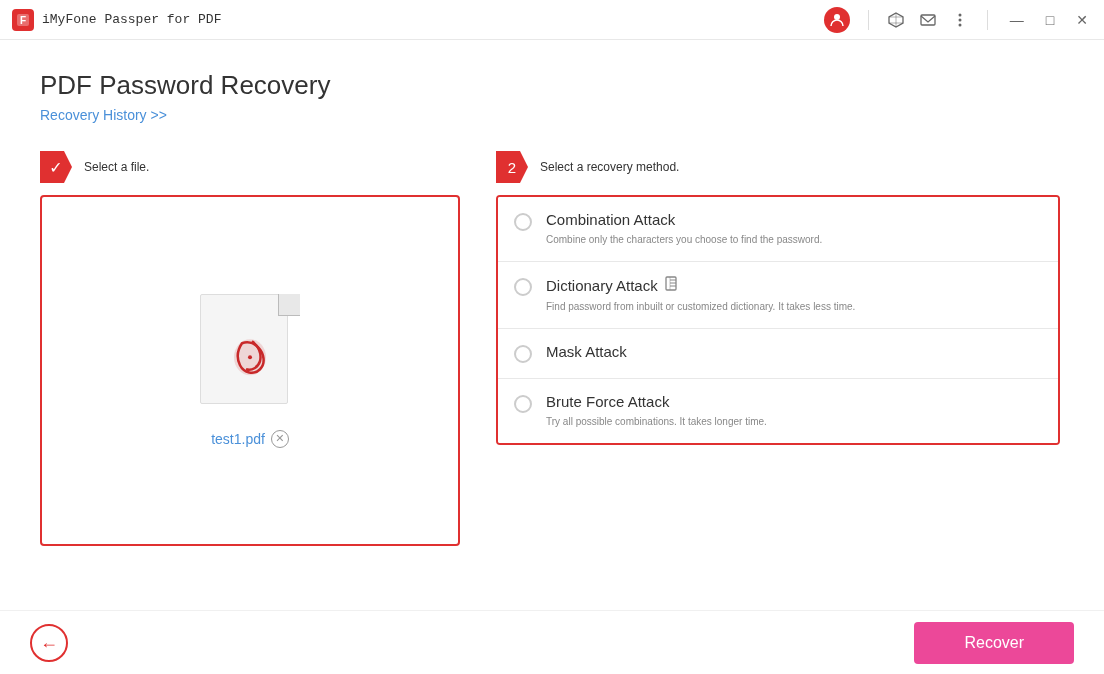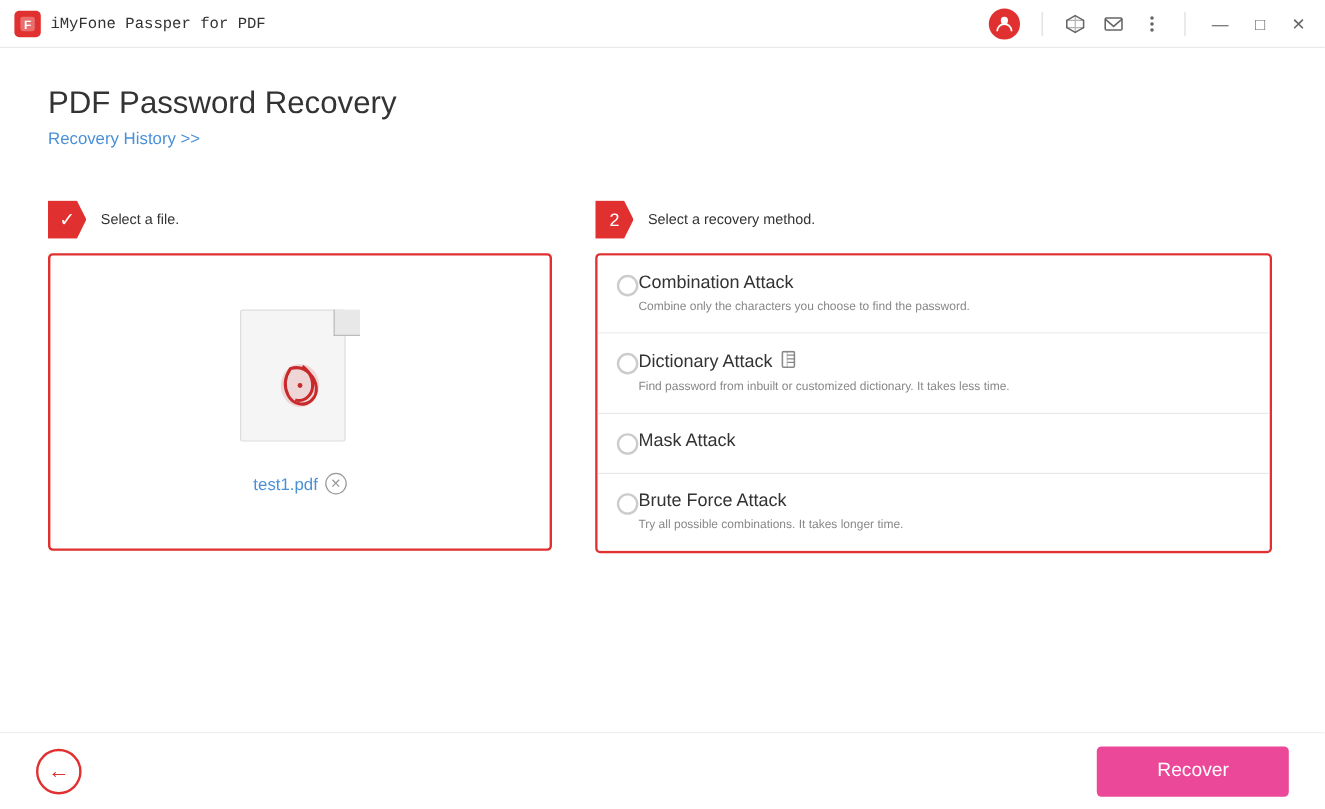--- a/index.html
+++ b/index.html
@@ -93,21 +93,21 @@
       font-size: 26px;
       font-weight: 400;
       color: #333;
       margin-bottom: 6px;
     }
     .recovery-history-link {
       color: #4a90d9;
       font-size: 14px;
       cursor: pointer;
       text-decoration: none;
-      margin-bottom: 44px;
+      margin-bottom: 28px;
     }
 
     
     .content-row {
       display: flex;
       gap: 36px;
       width: 100%;
       max-width: 1020px;
     }
 
@@ -145,21 +145,21 @@
     }
     .step-label {
       font-size: 12px;
       color: #333;
     }
 
     .file-drop-zone {
       border: 2px solid #e03030;
       border-radius: 4px;
       width: 100%;
-      height: 248px;
+      height: 351px;
       display: flex;
       flex-direction: column;
       align-items: center;
       justify-content: center;
       position: relative;
     }
 
     .pdf-file-icon {
       position: relative;
       width: 100px;
@@ -217,20 +217,21 @@
       border-radius: 4px;
       overflow: hidden;
     }
     .method-option {
       display: flex;
       align-items: flex-start;
       padding: 14px 16px;
       border-bottom: 1px solid #e8e8e8;
       cursor: pointer;
       background: #fff;
+      gap: 14px;
     }
     .method-option:last-child { border-bottom: none; }
 
     .radio-btn {
       width: 18px;
       height: 18px;
       border-radius: 50%;
       border: 2px solid #ccc;
       background: #fff;
       flex-shrink: 0;

